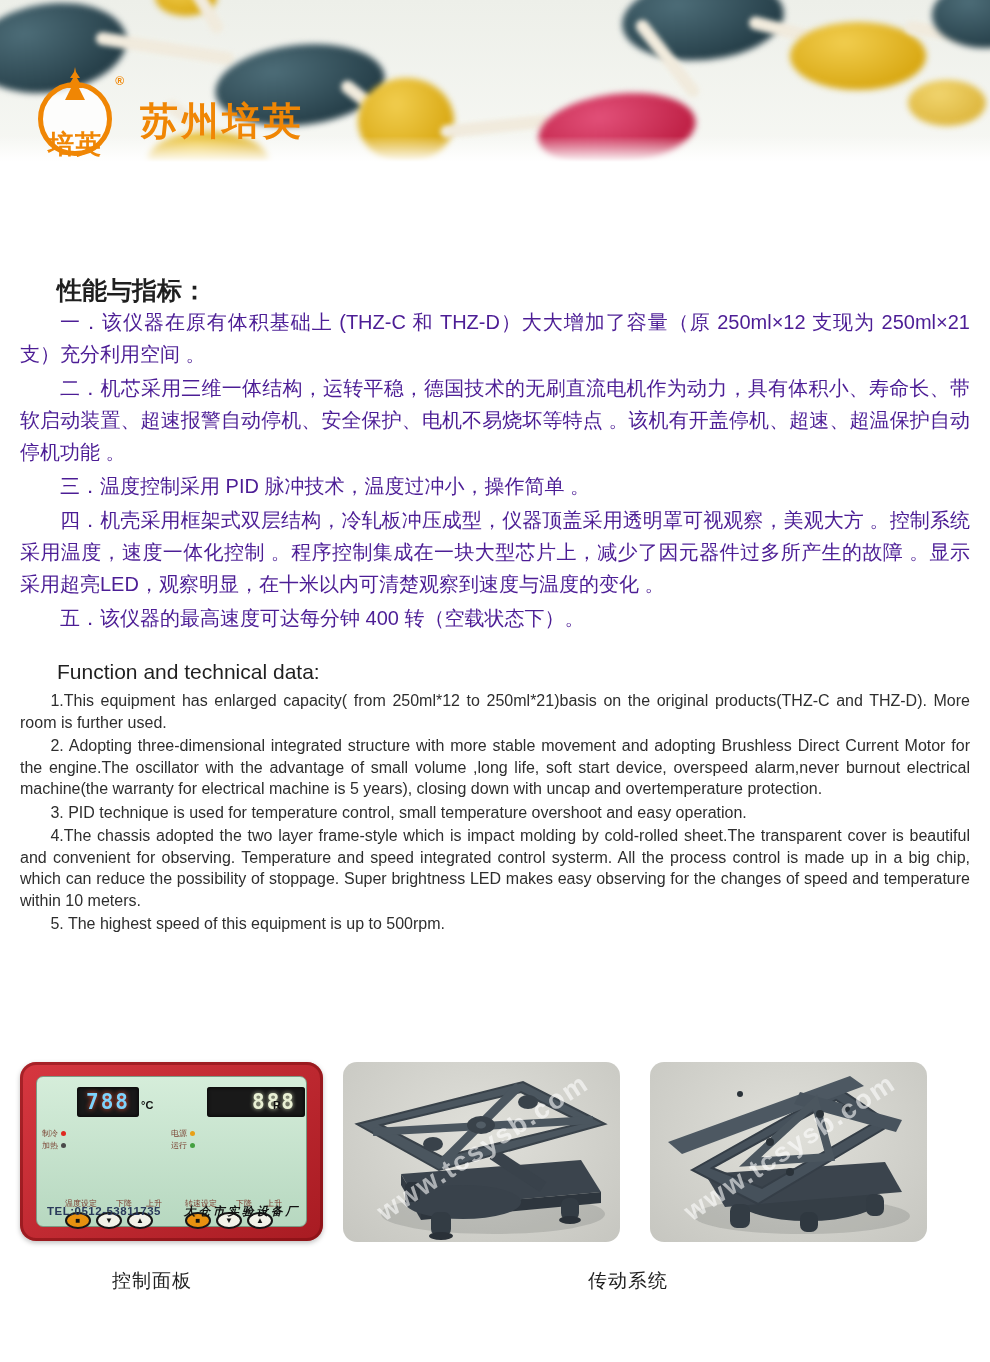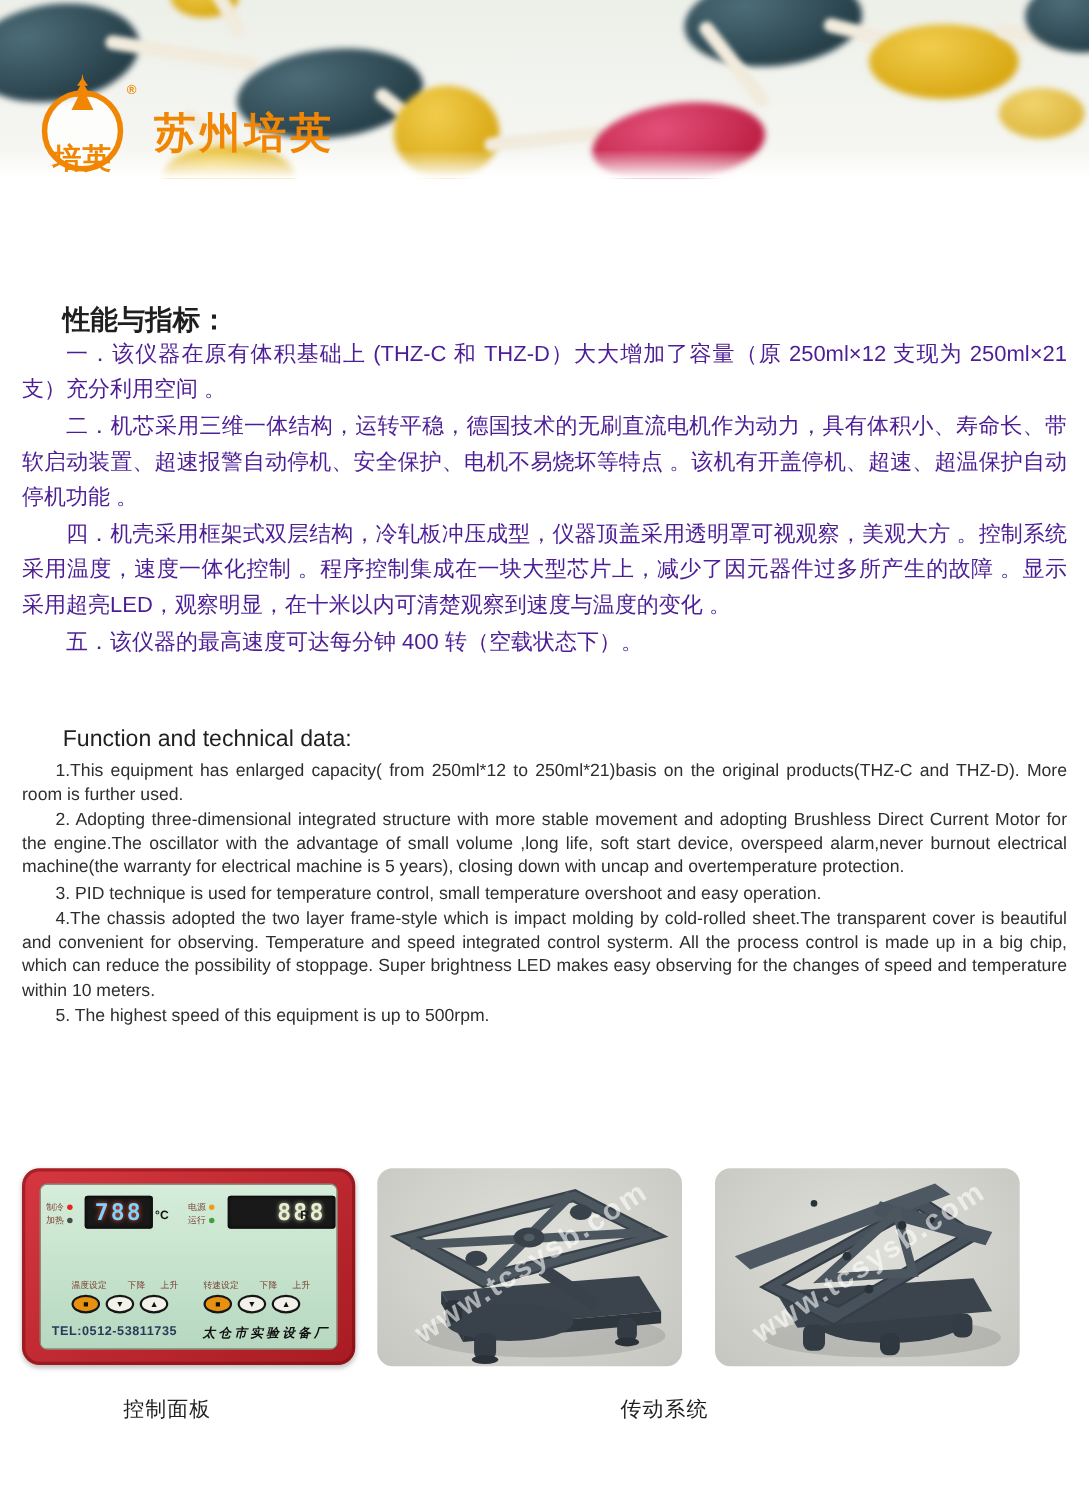--- a/index.html
+++ b/index.html
@@ -37,54 +37,54 @@
            line-height:21.5px;color:#2e2e2e;text-align:justify;}
   .en-body p{margin:0 0 2px 0;text-indent:1.9em;}
 
   
   .panel{position:absolute;left:20px;top:1062px;width:303px;height:179px;
          background:linear-gradient(145deg,#d63740,#a81b22);border-radius:16px;
          box-shadow:inset 0 0 0 3px rgba(110,8,12,.45),0 2px 5px rgba(0,0,0,.25);}
   .panel-face{position:absolute;left:16px;top:14px;right:16px;bottom:14px;
               background:linear-gradient(#d5edda,#b7d8c0);border-radius:7px;
               border:1px solid #7d9a84;}
-  .ind-col{position:absolute;font-size:8px;color:#7a4030;line-height:12px;white-space:nowrap;}
+  .ind-col{position:absolute;font-size:8px;color:#7a4030;line-height:12px;white-space:nowrap;margin-top:36px;}
   .dot{display:inline-block;width:5px;height:5px;border-radius:50%;margin-left:3px;vertical-align:middle;}
   .dot-cool{background:#e02820;} .dot-heat{background:#4a4a4a;}
   .dot-power{background:#e8a018;} .dot-run{background:#44a040;}
   .led{position:absolute;width:62px;height:30px;background:#191919;border-radius:3px;
        box-shadow:inset 0 0 4px #000;display:flex;align-items:center;justify-content:center;
        font-family:"DejaVu Sans Mono",monospace;font-weight:bold;font-size:21px;letter-spacing:2px;}
   .led.red{color:#7dd3fc;text-shadow:0 0 5px rgba(255,80,50,.9);}
   .led.pale{color:#e9f0d4;text-shadow:0 0 4px rgba(230,240,200,.8);}
   .led-unit{position:absolute;font-size:11px;color:#111;font-weight:bold;}
   .model{position:absolute;left:0;top:52px;width:100%;text-align:center;font-size:24px;
          font-weight:bold;color:#42504a;letter-spacing:8px;}
-  .btn-group{position:absolute;width:112px;}
+  .btn-group{position:absolute;width:112px;margin-top:35px;}
   .btn-labels{font-size:8px;color:#7b3b2e;white-space:nowrap;display:flex;}
   .btn-labels span:nth-child(1){width:44px;} .btn-labels span:nth-child(2){width:30px;text-align:center;}
   .btn-labels span:nth-child(3){width:30px;text-align:center;}
   .btn-row{display:flex;margin-top:3px;}
   .oval{width:26px;height:17px;border-radius:50%;border:2px solid #161616;background:#f2f2e8;
         display:flex;align-items:center;justify-content:center;font-size:8px;color:#111;
         margin-right:5px;box-sizing:border-box;}
   .oval.set{background:#e89110;}
   .panel-tel{position:absolute;left:10px;top:128px;font-size:11.5px;color:#29395a;letter-spacing:.5px;font-weight:bold;}
   .panel-factory{position:absolute;right:6px;top:127px;font-size:11.5px;color:#111;
                  font-family:"Liberation Serif",serif;font-style:italic;font-weight:bold;letter-spacing:3px;}
 
   
   .photo{position:absolute;top:1062px;width:277px;height:180px;border-radius:14px;overflow:hidden;
          background:radial-gradient(ellipse at 50% 40%,#e0e0da,#c6c6c0);}
   .photo.mid{left:343px;} .photo.right{left:650px;}
   .watermark{position:absolute;left:-45px;top:70px;width:370px;text-align:center;
              transform:rotate(-33deg);font-size:27px;font-weight:bold;letter-spacing:2px;
              color:rgba(255,255,255,.58);z-index:4;white-space:nowrap;}
   .caption{position:absolute;top:1268px;font-size:19px;color:#1e1e1e;letter-spacing:1px;}
-  .caption.left{left:112px;} .caption.right{left:564px;font-family:Liberation Mono, monospace;}
+  .caption.left{left:112px;} .caption.right{left:588px;font-family:Liberation Mono, monospace;}
 </style>
 </head>
 <body>
 
 <div class="header">
   <div class="ball teal" style="left:-28px;top:4px;width:155px;height:88px;transform:rotate(-8deg);"></div>
   <div class="stick" style="left:95px;top:42px;width:140px;transform:rotate(9deg);"></div>
   <div class="ball yellow" style="left:155px;top:-22px;width:62px;height:38px;"></div>
   <div class="stick" style="left:175px;top:0px;width:60px;transform:rotate(60deg);"></div>
   <div class="ball teal" style="left:215px;top:45px;width:170px;height:80px;transform:rotate(-6deg);"></div>
@@ -113,20 +113,21 @@
   </div>
   <div class="logo-text">培英</div>
   <div class="logo-reg">®</div>
 </div>
 <div class="brand">苏州培英</div>
 
 <div class="cn-title">性能与指标：</div>
 <div class="cn-body">
   <p>一．该仪器在原有体积基础上 (THZ-C 和  THZ-D）大大增加了容量（原 250ml×12 支现为 250ml×21 支）充分利用空间 。</p>
   <p>二．机芯采用三维一体结构，运转平稳，德国技术的无刷直流电机作为动力，具有体积小、寿命长、带软启动装置、超速报警自动停机、安全保护、电机不易烧坏等特点 。该机有开盖停机、超速、超温保护自动停机功能 。</p>
+  <p>三．温度控制采用 PID 脉冲技术，温度过冲小，操作简单 。</p>
   <p>四．机壳采用框架式双层结构，冷轧板冲压成型，仪器顶盖采用透明罩可视观察，美观大方 。控制系统采用温度，速度一体化控制 。程序控制集成在一块大型芯片上，减少了因元器件过多所产生的故障 。显示采用超亮LED，观察明显，在十米以内可清楚观察到速度与温度的变化 。</p>
   <p>五．该仪器的最高速度可达每分钟 400 转（空载状态下）。</p>
 </div>
 
 <div class="en-title">Function and technical data:</div>
 <div class="en-body">
   <p>1.This equipment has enlarged capacity( from 250ml*12 to 250ml*21)basis on the original products(THZ-C and THZ-D). More room is further used.</p>
   <p>2. Adopting three-dimensional integrated structure with more stable movement and adopting Brushless Direct Current Motor for the engine.The oscillator with the advantage of small volume ,long life, soft start device, overspeed alarm,never burnout electrical machine(the warranty for electrical machine is 5 years), closing down with uncap and overtemperature protection.</p>
   <p>3. PID technique is used for temperature control, small  temperature overshoot and easy operation.</p>
   <p>4.The chassis adopted the two layer frame-style which is impact molding by cold-rolled sheet.The transparent cover is beautiful and convenient for observing. Temperature and speed integrated control systerm. All the process control is made up in a big chip, which can reduce the possibility of stoppage. Super brightness LED makes easy observing for the changes of speed and temperature within 10 meters.</p>

